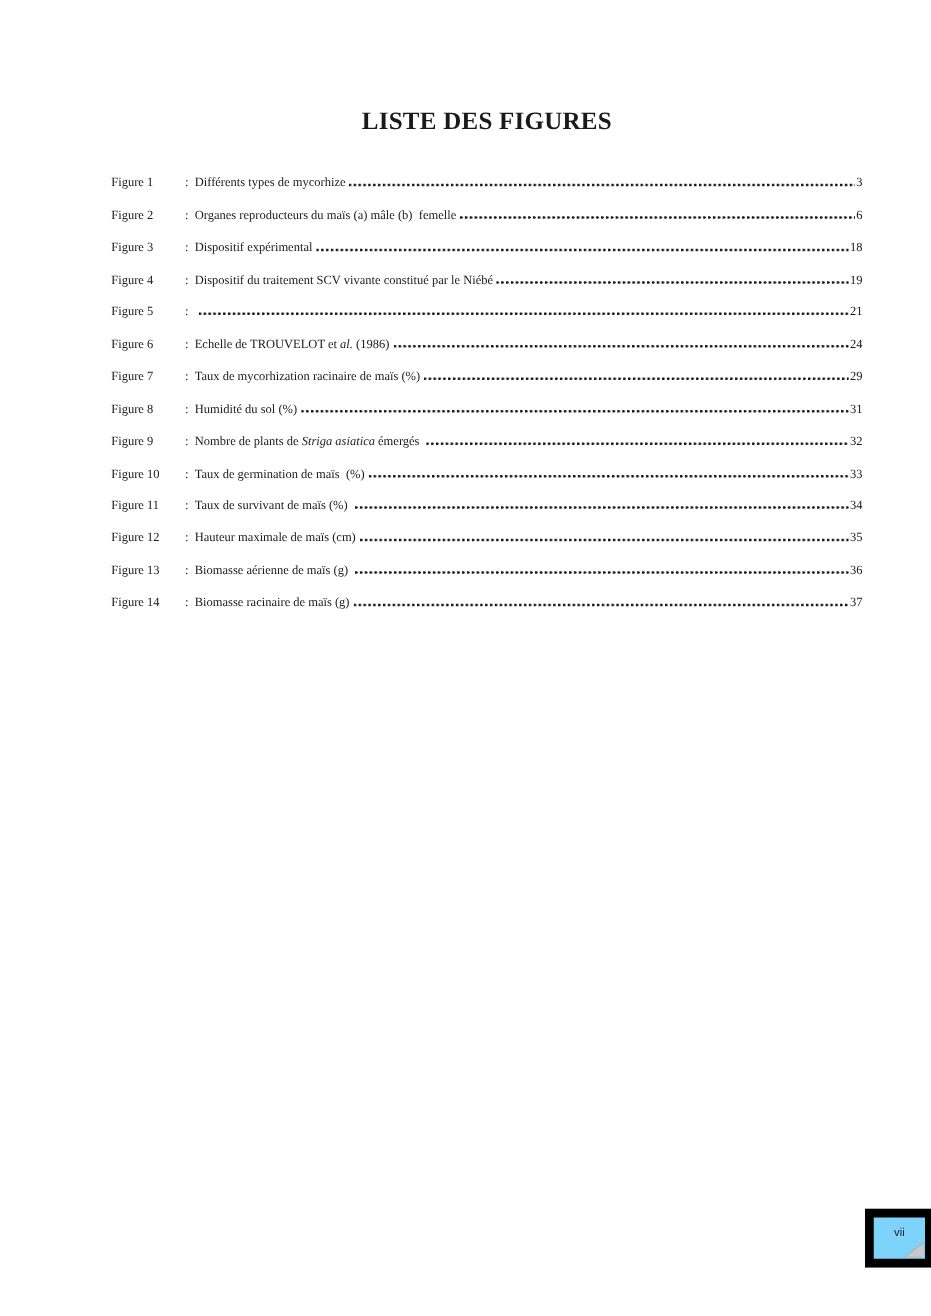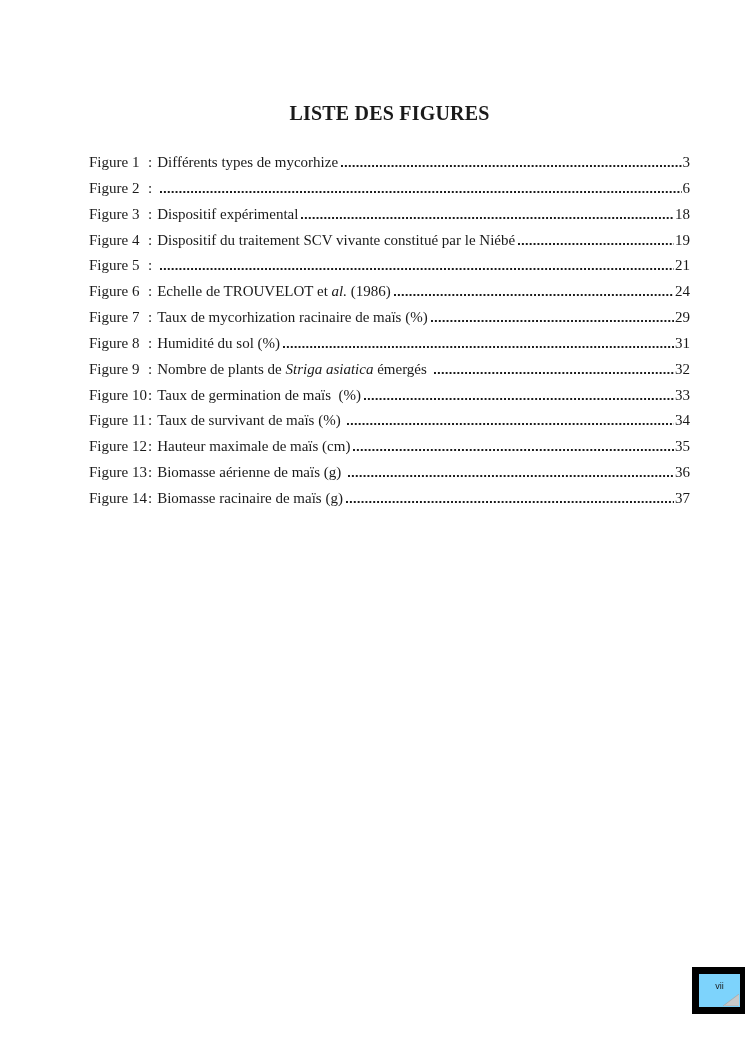--- a/index.html
+++ b/index.html
@@ -10,35 +10,35 @@
     background: #ffffff;
     overflow: hidden;
     font-family: "Liberation Serif", "DejaVu Serif", serif;
     color: #1a1a1a;
   }
   .content {
     margin-left: 89px;
     width: 601px;
   }
   .title {
-    margin: 16px;
+    margin: 0;
     padding-top: 86px;
     text-align: center;
     font-size: 20px;
     line-height: 1.15;
     font-weight: bold;
     letter-spacing: 0.2px;
     color: #1a1a1a;
   }
   .toc { margin-top: 25px; }
   .entry {
     display: flex;
     align-items: baseline;
     height: 25.85px;
-    font-size: 15px;
+    font-size: 10px;
     line-height: 25.85px;
     color: #1a1a1a;
   }
   .flabel { flex: 0 0 59px; white-space: pre; }
   .colon  { flex: 0 0 auto; margin-right: 5px; }
   .caption { flex: 0 0 auto; white-space: pre; }
   .caption .it { font-style: italic; text-align: center; }
   .dots {
     flex: 1 1 auto;
     min-width: 8px;
@@ -88,20 +88,21 @@
         <div class="entry">
           <span class="flabel">Figure 1</span>
           <span class="colon">:</span>
           <span class="caption"><span>Différents types de mycorhize</span></span>
           <span class="dots"></span>
           <span class="pnum">3</span>
         </div>
         <div class="entry">
           <span class="flabel">Figure 2</span>
           <span class="colon">:</span>
+          <span class="caption"><span>Organes reproducteurs du maïs (a) mâle (b)  femelle</span></span>
           <span class="dots"></span>
           <span class="pnum">6</span>
         </div>
         <div class="entry">
           <span class="flabel">Figure 3</span>
           <span class="colon">:</span>
           <span class="caption"><span>Dispositif expérimental</span></span>
           <span class="dots"></span>
           <span class="pnum">18</span>
         </div>

